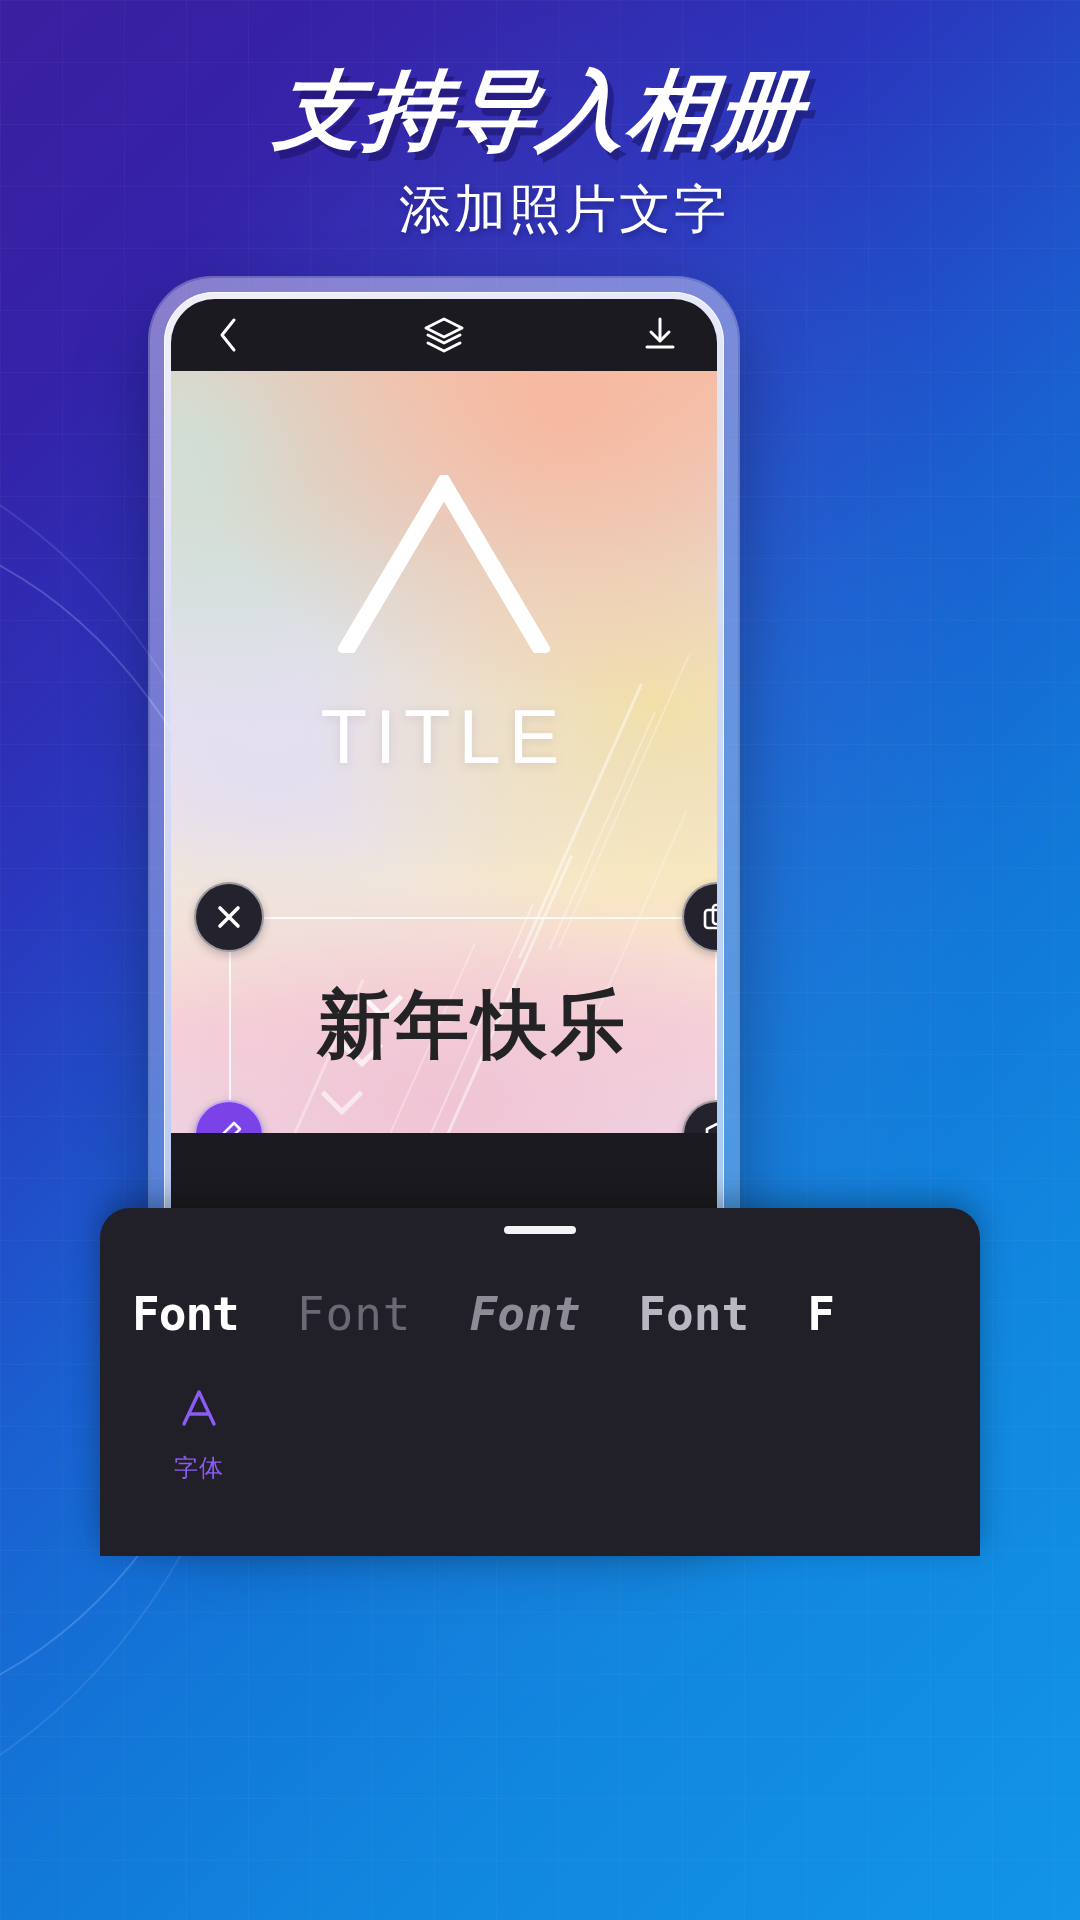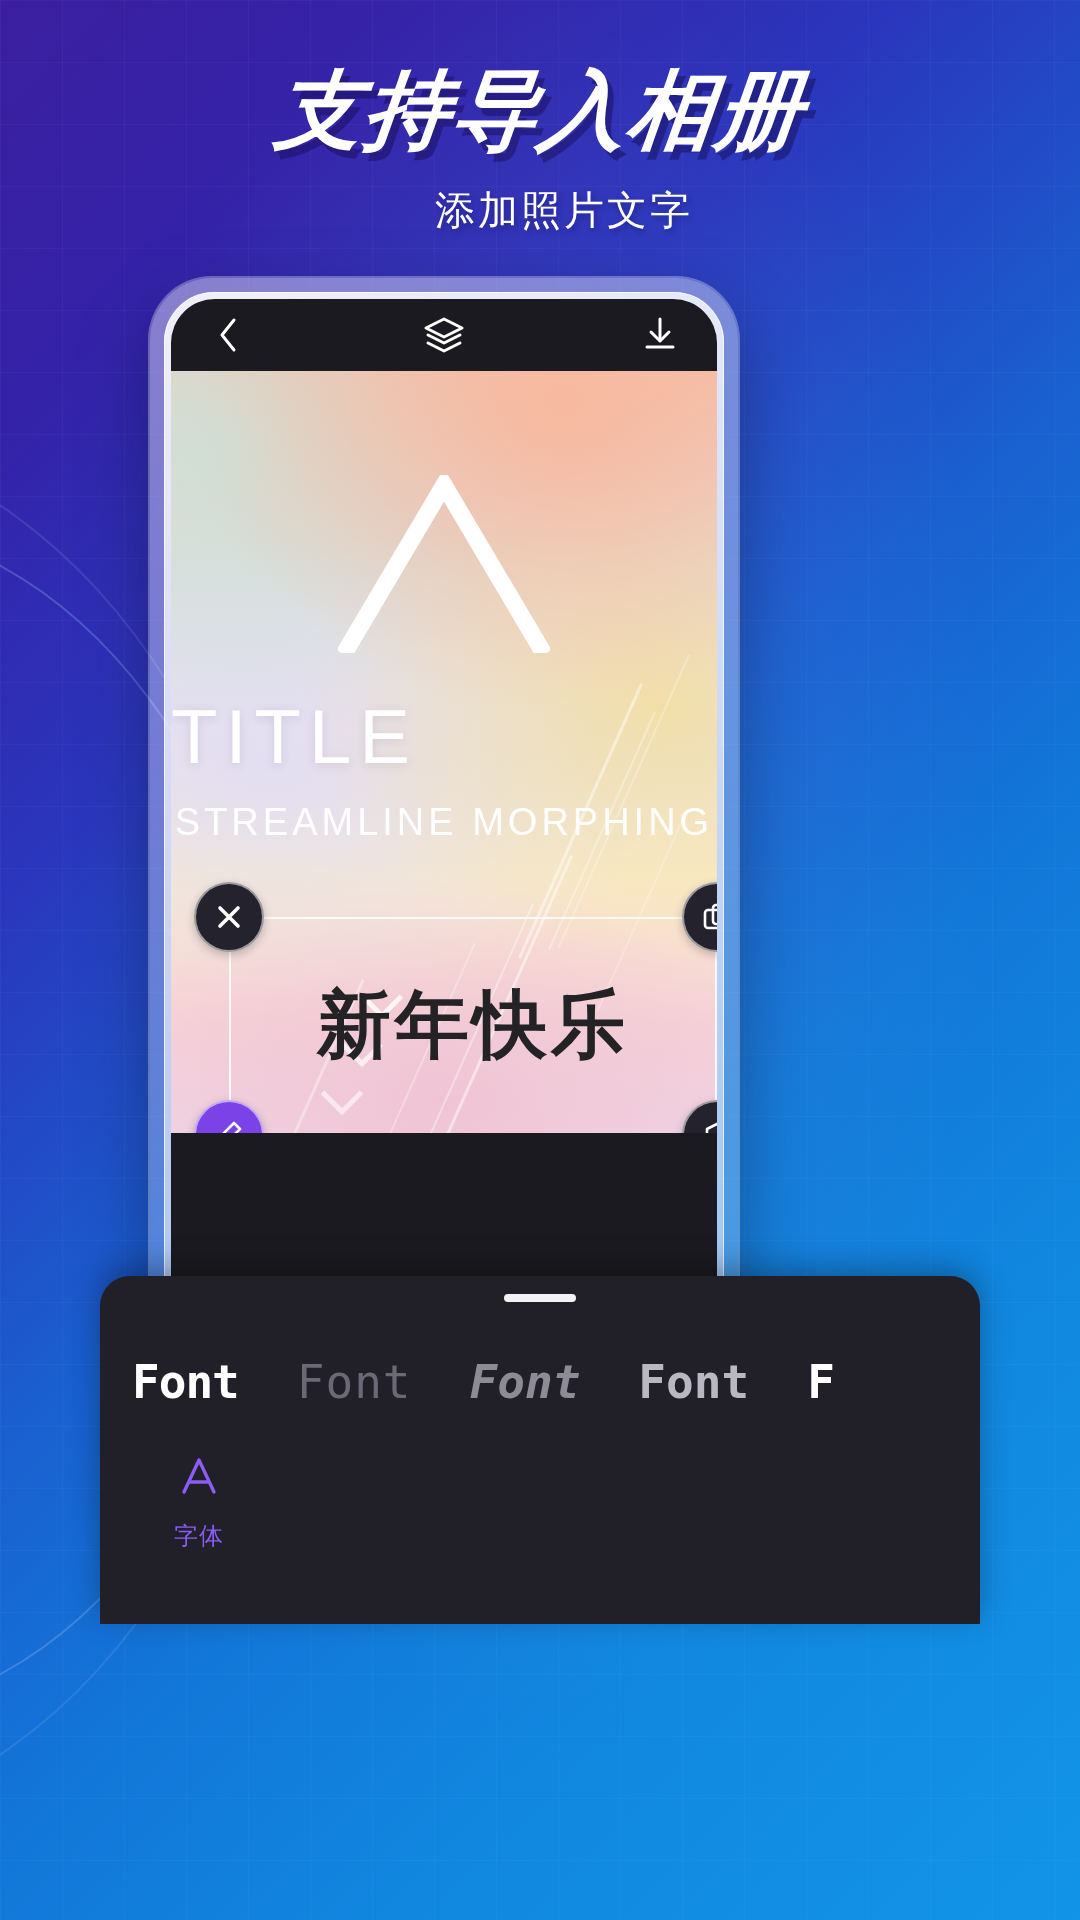--- a/index.html
+++ b/index.html
@@ -46,22 +46,22 @@
   #headings { position:absolute; top:60px; left:0; width:1080px; text-align:center; }
   #title-main {
     font-size:86px; font-weight:bold; color:#fff; letter-spacing:2px;
     font-style:italic;
     text-shadow:7px 8px 0 rgba(20,10,80,.45);
     line-height:1.18;
     transform:skewX(-6deg);
     display:inline-block;
   }
   #title-sub {
-    margin-top:22px;
-    font-size:40px; font-weight:500; color:#fff; letter-spacing:3px;
+    margin-top:14px;
+    font-size:52px; font-weight:500; color:#fff; letter-spacing:3px;
     text-shadow:2px 3px 6px rgba(10,10,60,.35);
     padding-left:48px;
   }
 
   
   #phone-outer {
     position:absolute; left:150px; top:278px;
     width:588px; height:1240px;
     border-radius:62px;
     background:linear-gradient(160deg, rgba(255,255,255,.42), rgba(255,255,255,.16));
@@ -131,21 +131,21 @@
     position:absolute; width:30px; height:30px;
     border-left:5px solid rgba(255,255,255,.85);
     border-bottom:5px solid rgba(255,255,255,.85);
     transform:rotate(-45deg);
   }
   #big-A {
     position:absolute; left:50%; top:104px; transform:translateX(-50%);
     width:212px; height:178px;
   }
   #art-title {
-    position:absolute; left:0; width:100%; top:322px; text-align:left;
+    position:absolute; left:0; width:100%; top:322px; text-align:center;
     font-size:76px; font-weight:300; color:#fff; letter-spacing:8px;
     text-shadow:0 2px 10px rgba(120,100,140,.18);
   }
   #art-subtitle {
     position:absolute; left:0; width:100%; top:430px; text-align:center;
     font-size:38px; font-weight:300; color:#fff; letter-spacing:4px;
   }
 
   
   #sel-box {
@@ -165,21 +165,21 @@
   }
   .handle.dark { background:#24222c; }
   .handle.purple { background:#7b42e8; }
   #h-del { left:-35px; top:-35px; }
   #h-copy { right:-35px; top:-35px; }
   #h-edit { left:-35px; bottom:-35px; }
   #h-rot  { right:-35px; bottom:-35px; }
 
   
   #sheet {
-    position:absolute; left:100px; top:1276px; width:880px; height:348px;
+    position:absolute; left:100px; top:1208px; width:880px; height:348px;
     background:#211f28; border-radius:30px 30px 0 0;
     box-shadow:0 -8px 30px rgba(0,0,0,.3);
     overflow:hidden;
   }
   #sheet-grabber {
     width:72px; height:8px; border-radius:4px; background:#f3f3f6;
     margin:18px auto 0;
   }
   #font-row {
     display:flex; align-items:center; gap:58px; padding:28px 0 0 32px;
@@ -262,21 +262,20 @@
 
     <div class="chevron-mark" style="left:196px; top:612px; opacity:.95;"></div>
     <div class="chevron-mark" style="left:176px; top:660px; opacity:.8;"></div>
     <div class="chevron-mark" style="left:156px; top:708px; opacity:.7;"></div>
 
     <svg id="big-A" viewBox="0 0 212 178">
       <path d="M10 172 L106 10 L202 172" stroke="#fff" stroke-width="17" fill="none" stroke-linecap="square"></path>
     </svg>
 
     <div id="art-title">TITLE</div>
-    <div id="art-subtitle">STREAMLINE MORPHING</div>
 
     <div id="sel-box">
       <div class="edge h" style="top:0;"></div>
 
       <div class="edge v" style="left:0;"></div>
       <div class="edge v" style="right:0;"></div>
 
       <div id="sel-text">新年快乐</div>
 
       <div class="handle dark" id="h-del">

